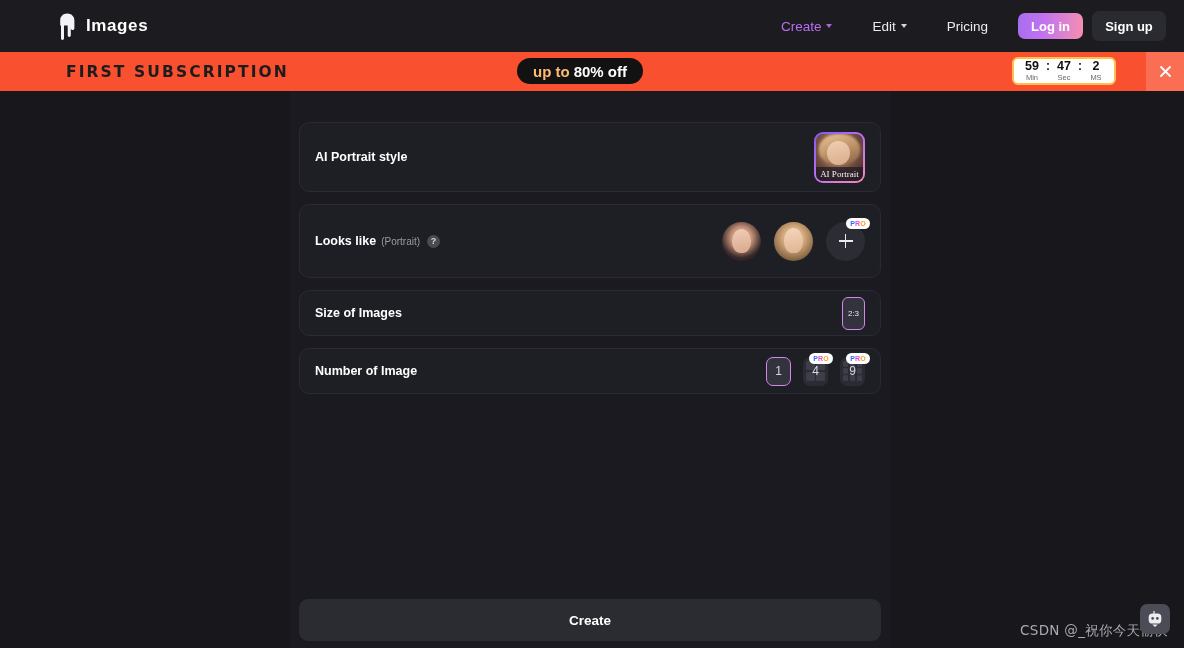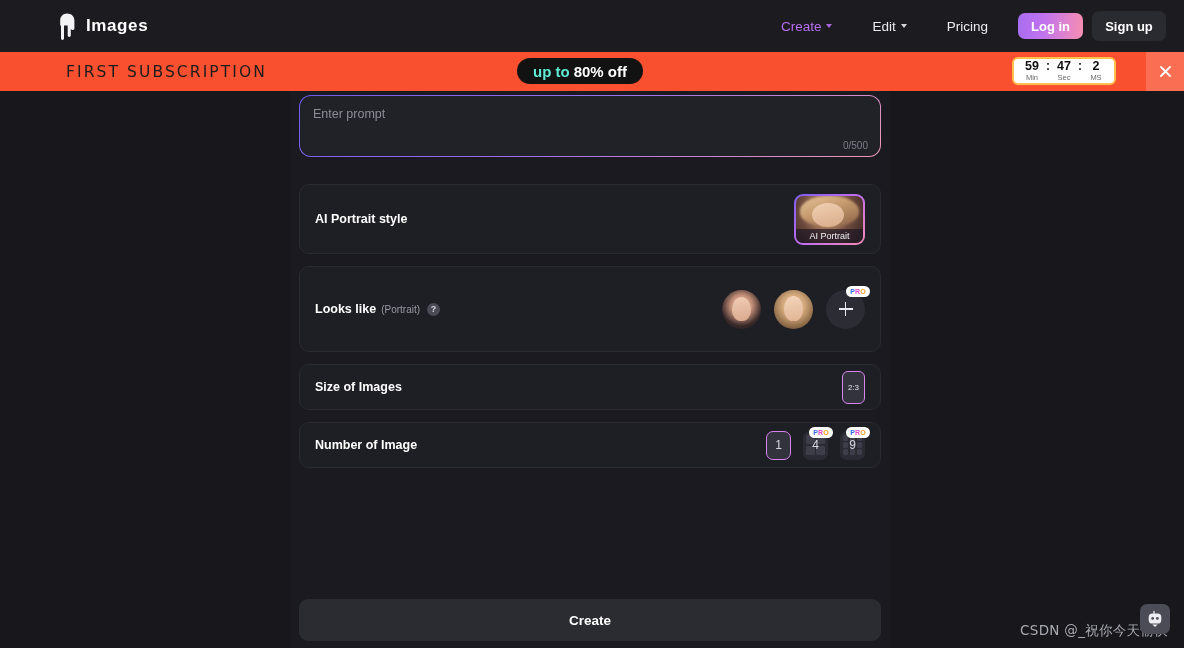--- a/index.html
+++ b/index.html
@@ -99,40 +99,40 @@
     width: 1184px;
     height: 39px;
     background: #f9502f;
     display: flex;
     align-items: center;
     overflow: hidden;
   }
   .promo-title {
     margin-left: 66px;
     font-size: 15.5px;
-    font-weight: normal;
+    font-weight: bold;
     letter-spacing: 2.1px;
     color: #1c1c1c;
     font-family: "DejaVu Sans", sans-serif;
   }
   .promo-pill {
     position: absolute;
     left: 517px;
     top: 58px;
     height: 26px;
     padding: 0 16px;
     border-radius: 13px;
     background: #121212;
     display: flex;
     align-items: center;
     font-size: 15px;
     font-weight: bold;
     color: #ffffff;
   }
-  .promo-pill .hl { color: #5eead4; margin-right: 4px; text-align: center; }
+  .promo-pill .hl { color: #fdba74; margin-right: 4px; text-align: center; }
   .timer {
     position: absolute;
     right: 68px;
     top: 57px;
     height: 28px;
     min-width: 98px;
     border: 2px solid #ffc14d;
     border-radius: 6px;
     background: #ffffff;
     display: flex;
@@ -242,25 +242,26 @@
   }
   .card-right {
     margin-left: auto;
     display: flex;
     align-items: center;
   }
 
   
   .style-thumb {
     position: relative;
-    width: 71px; height: 51px;
+    width: 51px; height: 51px;
     border-radius: 9px;
     padding: 2px;
     background: linear-gradient(140deg, #7d5cf0, #c06ef0 50%, #f58bb4);
     cursor: pointer;
+    font-family: Liberation Serif, serif;
   }
   .style-thumb-inner {
     width: 100%; height: 100%;
     border-radius: 7px;
     overflow: hidden;
     position: relative;
     background: radial-gradient(circle at 46% 32%, #d9ae8e 0%, #b98a68 26%, #6d4a3d 55%, #2a1d1c 100%);
   }
   .style-thumb-inner::before {
     content: "";
@@ -517,36 +518,32 @@
 <div class="promo-close">
   <svg width="11" height="11" viewBox="0 0 11 11">
     <path d="M1 1 L10 10 M10 1 L1 10" stroke="#ffffff" stroke-width="1.8" stroke-linecap="round"></path>
   </svg>
 </div>
 
 <div class="stage">
   <div class="panel">
     <div class="col">
 
-      <div class="prompt-box">
-        <div class="prompt-placeholder">Enter prompt</div>
-        <div class="prompt-count">0/500</div>
-      </div>
 
       <div class="card" style="height:70px; margin-top:27px;">
         <div class="card-label">AI Portrait style</div>
         <div class="card-right">
           <div class="style-thumb">
             <div class="style-thumb-inner"></div>
             <div class="style-thumb-cap">AI Portrait</div>
           </div>
         </div>
       </div>
 
-      <div class="card" style="height:86px; margin-top:12px;">
+      <div class="card" style="height:74px; margin-top:12px;">
         <div class="card-label">
           <span>Looks like</span>
           <span class="opt">(Portrait)</span>
           <span class="help-icon">?</span>
         </div>
         <div class="card-right">
           <div class="avatar a1"></div>
           <div class="avatar a2"></div>
           <div class="add-btn">
             <div class="pro-badge">

